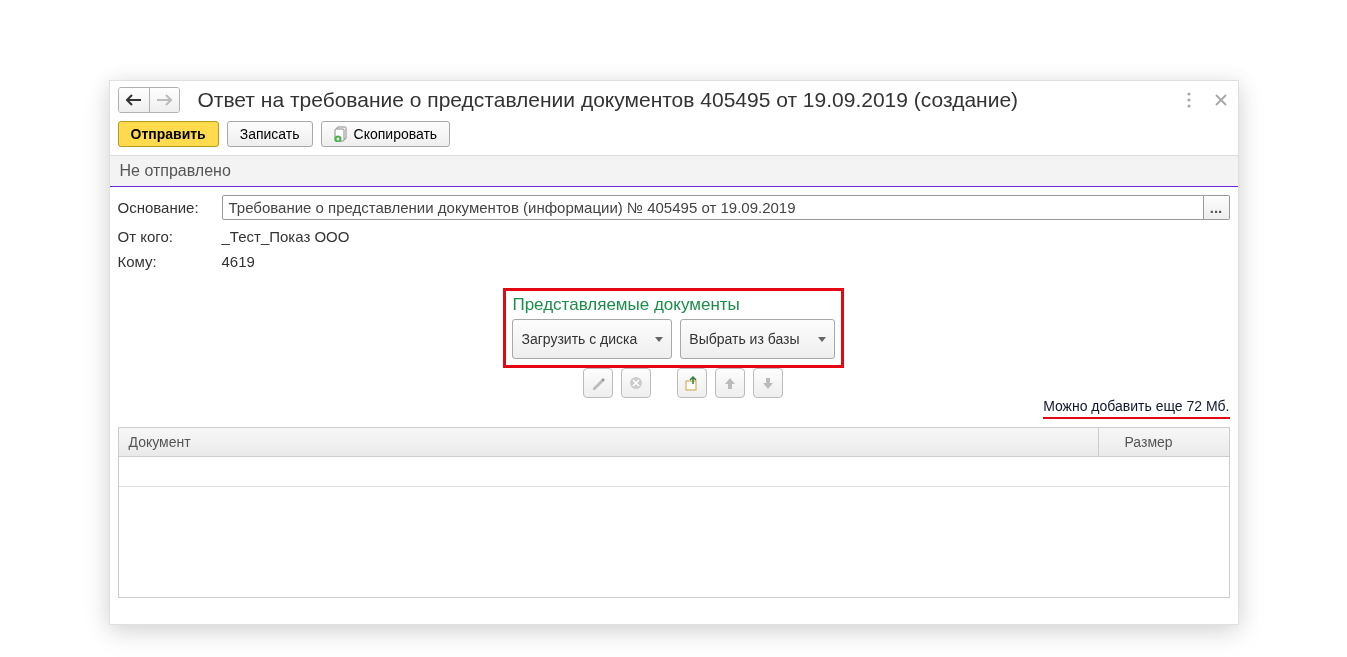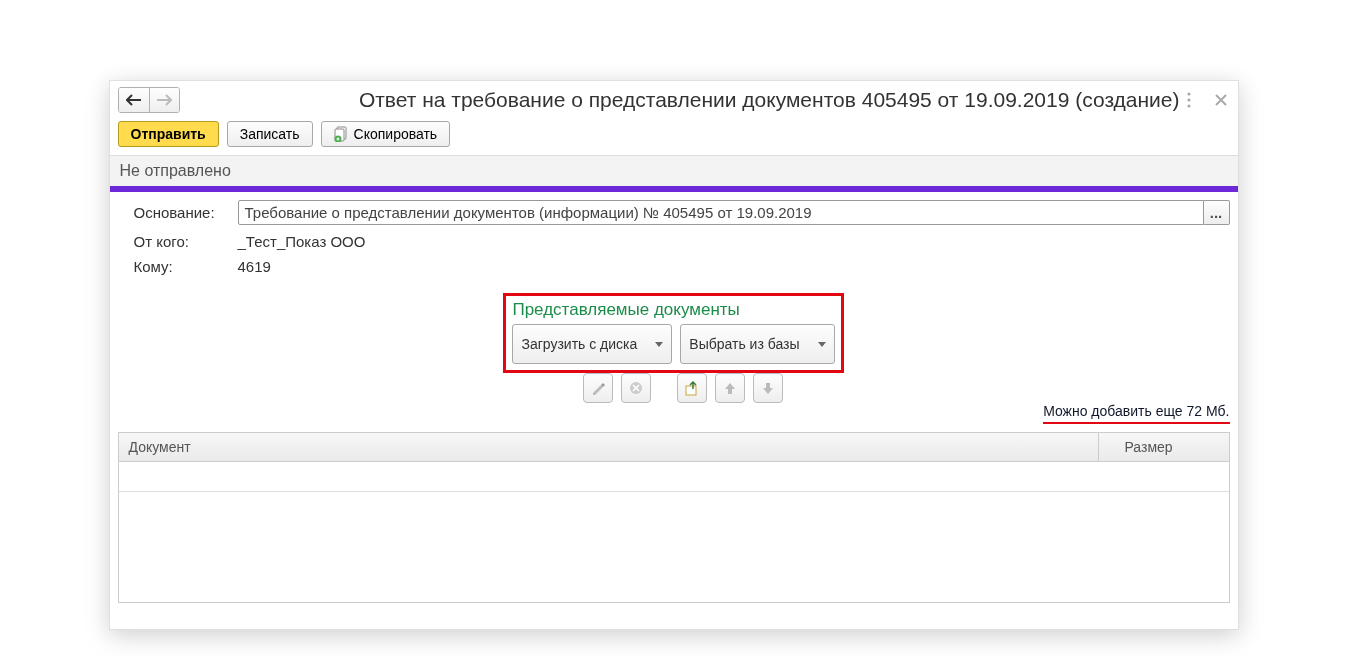--- a/index.html
+++ b/index.html
@@ -39,21 +39,20 @@
     justify-content: center;
     background: linear-gradient(#fefefe,#eeeeee);
     cursor: pointer;
   }
   .nav-btn + .nav-btn { border-left: 1px solid #b0b0b0; }
   .nav-btn svg { width: 16px; height: 12px; }
   .title {
     font-size: 21px;
     color: #333;
     flex: 1;
-    text-align: right;
   }
   .header-right {
     display: flex;
     align-items: center;
     gap: 14px;
     color: #aaa;
   }
   .dots-btn, .close-btn {
     width: 18px; height: 18px;
     display:flex; align-items:center; justify-content:center;
@@ -77,28 +76,27 @@
     height: 24px;
   }
   .btn.primary {
     background: #ffdb4d;
     border-color: #b59a1c;
     font-weight: bold;
   }
   .status-bar {
     background: #f3f3f3;
     border-top: 1px solid #ddd;
-    border-bottom: 6px solid #6d28d9;
+    border-bottom: 1px solid #6d28d9;
     padding: 6px 10px;
     font-size: 16px;
     color: #555;
   }
   .fields {
     padding: 8px 8px 4px 8px;
-    margin-left: 16px;
   }
   .field-row {
     display: flex;
     align-items: center;
     margin-bottom: 8px;
     font-size: 15px;
   }
   .field-label {
     width: 104px;
     color: #333;

